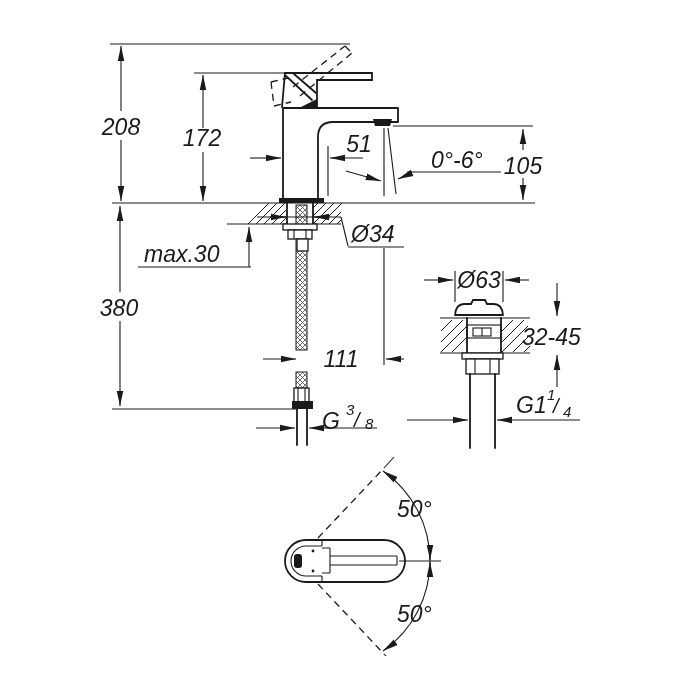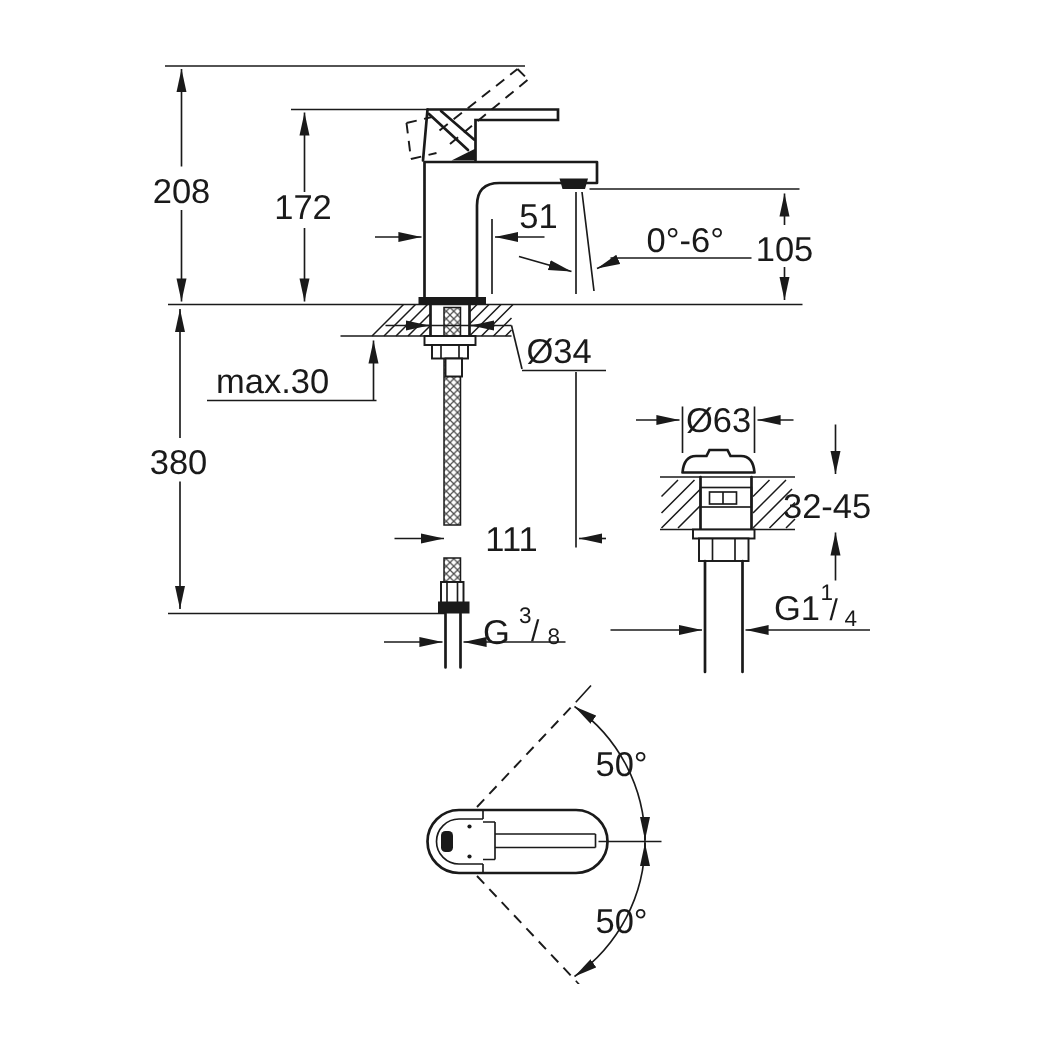--- a/index.html
+++ b/index.html
@@ -1,16 +1,16 @@
 <!DOCTYPE html>
 <html style="--line: #1a1a1a;"><head>
 <meta charset="utf-8">
 <style>
   html,body{margin:0;padding:0;background:#fff;}
-  .stage{width:700px;height:656px;background:#fff;position:relative;overflow:hidden;}
+  .stage{width:700px;height:656px;background:#fff;position:relative;overflow:hidden;font-style:italic;}
   svg{display:block;}
   .obj{stroke:var(--line,#1a1a1a);stroke-width:1.8;fill:none;stroke-linecap:round;}
   .objthin{stroke:var(--line,#1a1a1a);stroke-width:1.1;fill:none;}
   .dim{stroke:var(--line,#1a1a1a);stroke-width:1.1;fill:none;}
   .hatch{stroke:var(--line,#1a1a1a);stroke-width:1;fill:none;}
   .filldark{fill:var(--line,#1a1a1a);stroke:none;}
   .white{fill:#fff;stroke:var(--line,#1a1a1a);stroke-width:1.3;}
   .dash{stroke:var(--line,#1a1a1a);stroke-width:1.3;fill:none;stroke-dasharray:7 5;}
   text{font-family:"Liberation Sans","DejaVu Sans",sans-serif;fill:var(--line,#1a1a1a);}
   .t{font-size:23px;}

